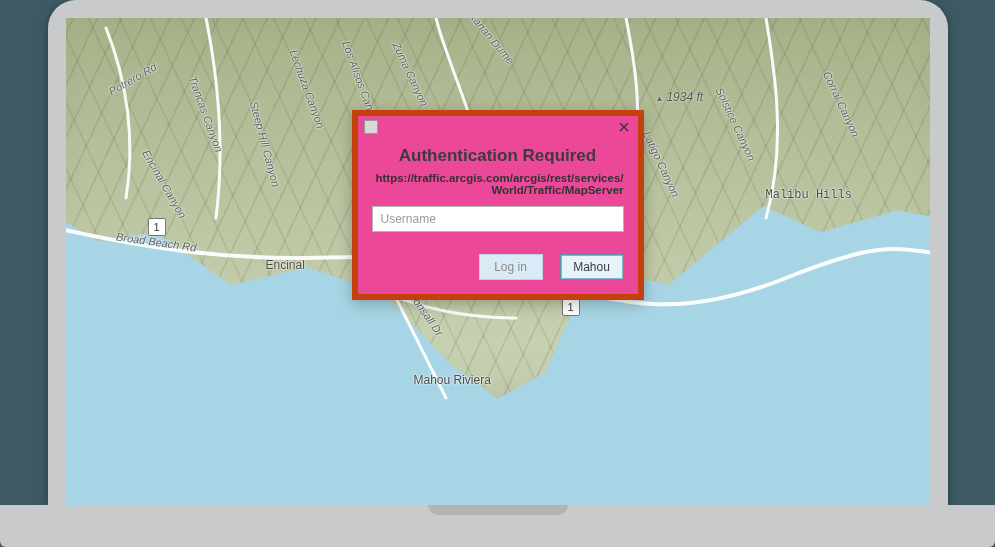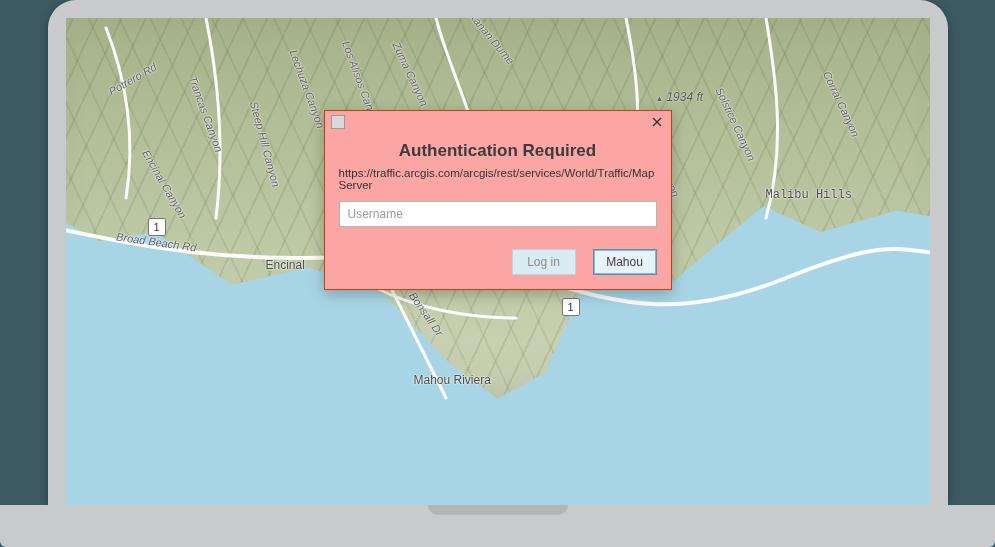--- a/index.html
+++ b/index.html
@@ -78,44 +78,45 @@
   }
   .peak {
     position:absolute; font-size:12px; color:#555; font-style:italic;
     text-shadow:0 0 2px #fff;
   }
   .peak::before{ content:"▲"; font-style:normal; font-size:8px; margin-right:3px; color:#666; }
 
   
   .dialog {
     position:absolute; left:50%; top:92px; transform:translateX(-50%);
-    width: 348px;
-    background:#fca5a5; border:1px solid #c2410c;
+    width: 292px;
+    background:#ec4899; border:6px solid #c2410c;
     box-shadow: 0 4px 14px rgba(0,0,0,.25);
     font-size:13px; color:#333;
   }
   .dialog-titlebar {
     display:flex; align-items:center; justify-content:space-between;
     height:22px; padding:0 6px;
   }
   .dialog-titlebar .sys-icon {
     width:14px; height:14px; background:#d9d9d9; border:1px solid #999;
   }
   .dialog-titlebar .close {
     width:16px; height:16px; cursor:pointer; color:#444;
     display:flex; align-items:center; justify-content:center;
   }
   .dialog-body { padding: 4px 14px 14px; }
   .dialog h2 {
     text-align:center; font-size:17px; font-weight:700; color:#3c3c3c;
     margin: 4px 0 6px;
   }
   .dialog .url {
-    text-align:left; font-size:11.5px; color:#333; margin-bottom:10px;
+    text-align:right; font-size:11.5px; color:#333; margin-bottom:10px;
     word-break:break-all;
+    font-weight:bold;
   }
   .dialog input[type=text], .dialog input[type=password]{
     width:100%; height:26px; padding:8px 8px;
     border:1px solid #b5b5b5; background:#fff;
     font-size:12px; color:#444;
   }
   .dialog input::placeholder{ color:#9a9a9a; }
   .dialog .field + .field { margin-top:6px; }
   .dialog .buttons {
     display:flex; justify-content:flex-end; gap:17px; margin-top:22px;

